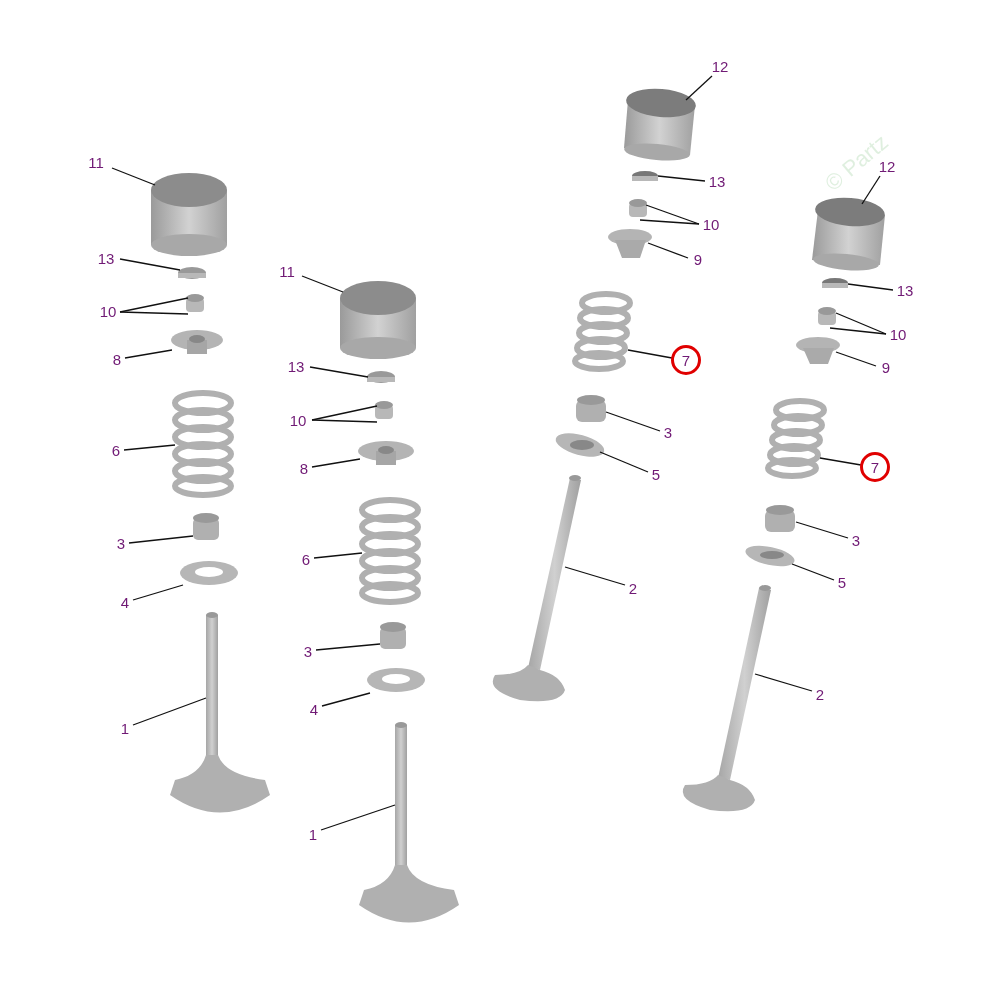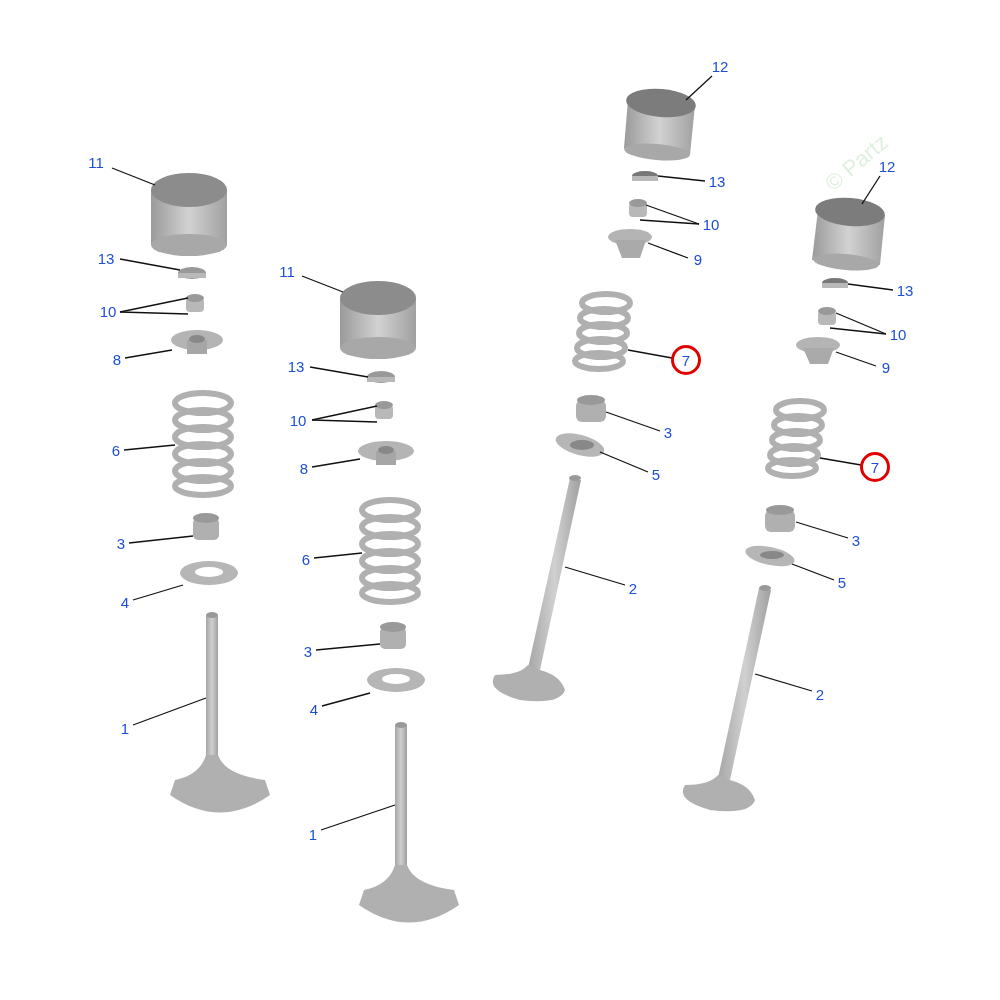--- a/index.html
+++ b/index.html
@@ -1,18 +1,18 @@
 <!DOCTYPE html>
 <html><head>
 <meta charset="utf-8">
 <style>
   html,body{margin:0;padding:0;background:#ffffff;}
   body{width:1000px;height:1000px;position:relative;overflow:hidden;font-family:"Liberation Sans",sans-serif;}
   #diagram{position:absolute;left:0;top:0;width:1000px;height:1000px;}
-  .lbl{position:absolute;font-size:15px;color:#1d4ed8;line-height:1;transform:translate(-50%,-50%);white-space:nowrap;}
+  .lbl{position:absolute;font-size:15px;color:#701a75;line-height:1;transform:translate(-50%,-50%);white-space:nowrap;}
   .hl{position:absolute;width:30px;height:30px;border:3px solid #e00000;border-radius:50%;transform:translate(-50%,-50%);box-sizing:border-box;}
   .wm{position:absolute;color:#d8ecd8;font-size:22px;transform:rotate(-40deg);opacity:.8;}
 </style>
 </head>
 <body>
 
 <div id="diagram">
 <svg width="1000" height="1000" viewBox="0 0 1000 1000">
   <defs>
     <linearGradient id="cyl" x1="0" x2="1" y1="0" y2="0">

